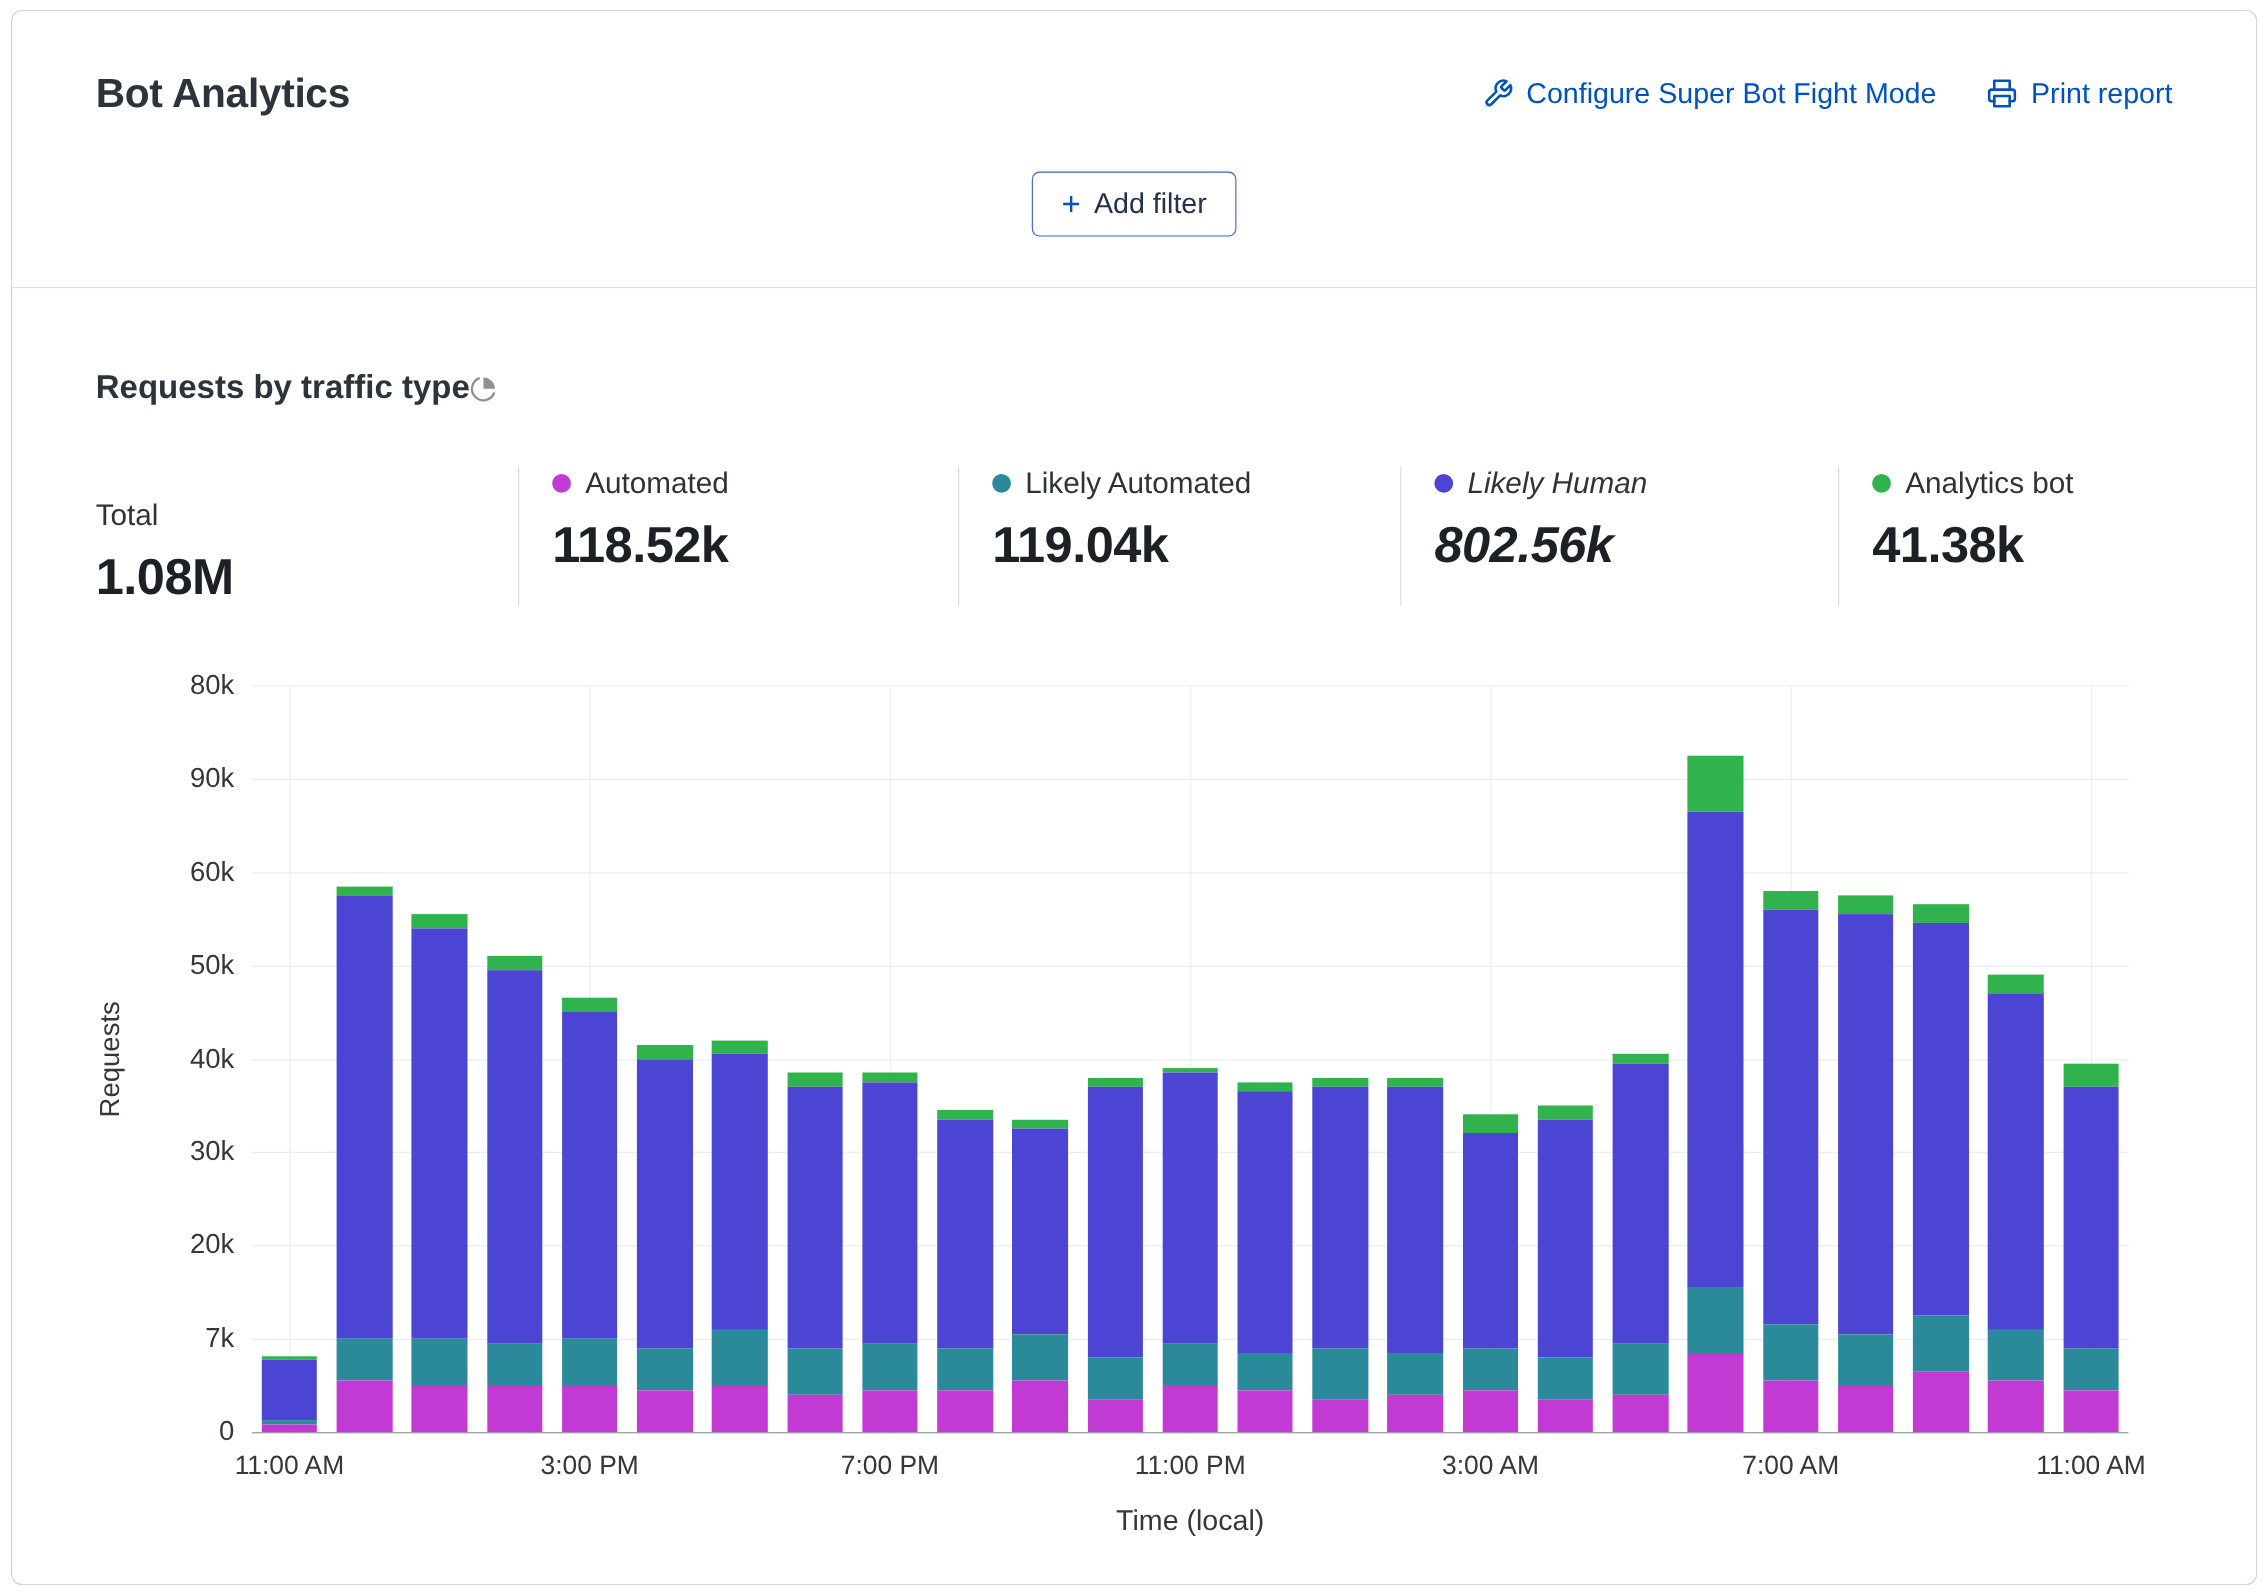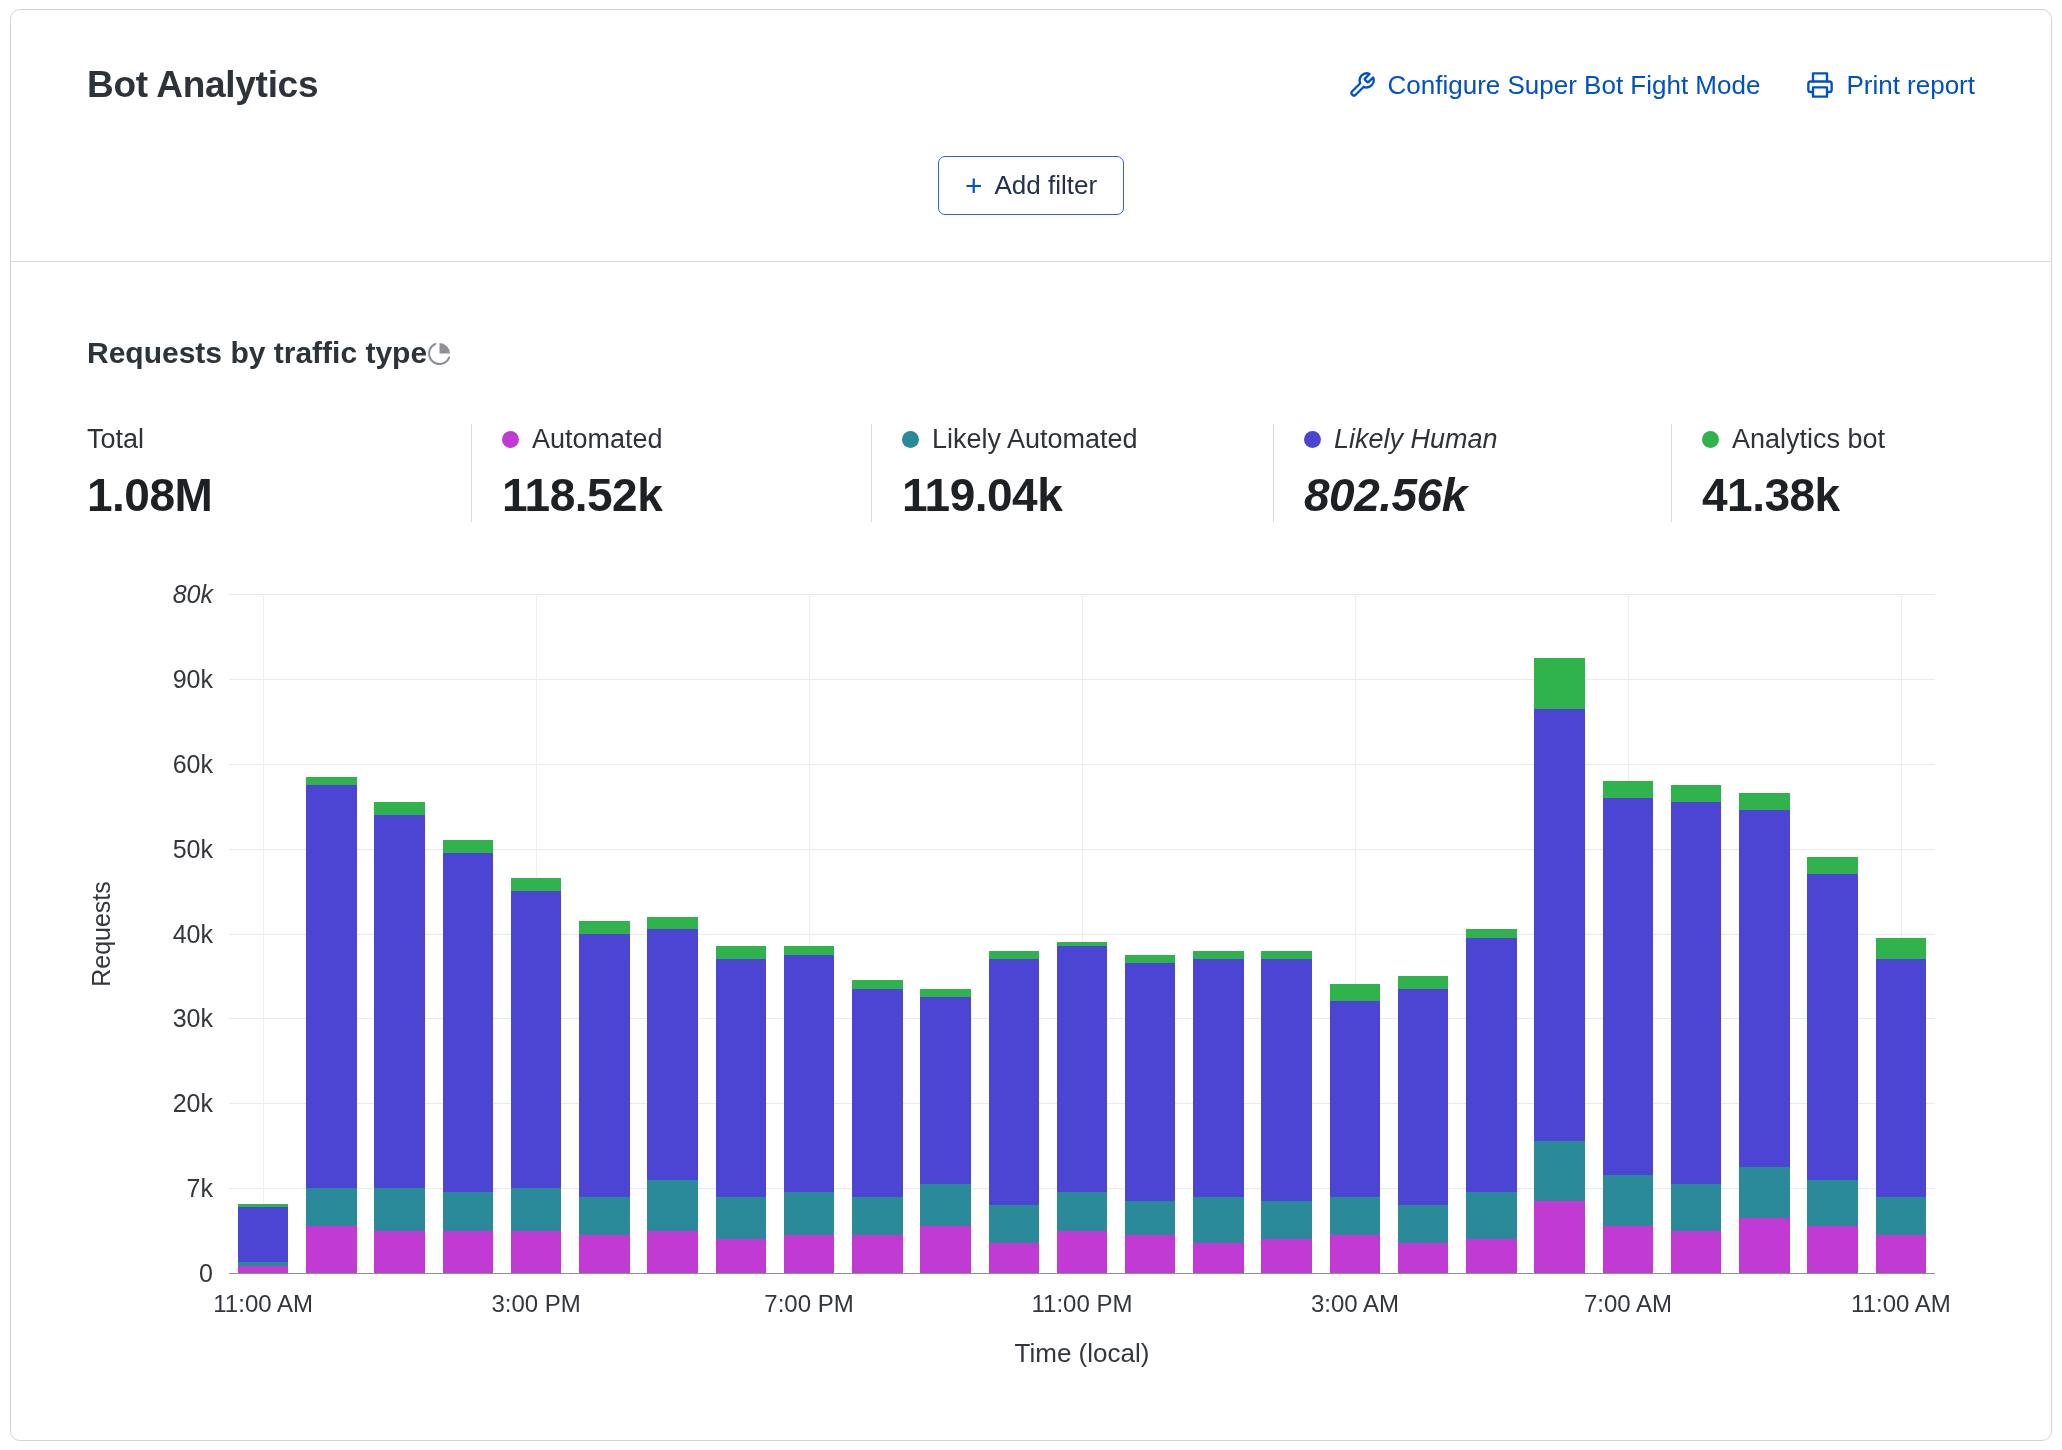--- a/index.html
+++ b/index.html
@@ -38,21 +38,21 @@
   .select svg { width:26px; height:26px; color:#555b61; }
   
   .card-body { padding:74px 76px 0; }
   .section-row { display:flex; align-items:center; }
   h2 { margin:0; font-size:30px; font-weight:700; color:#2c333a; }
   .pie-icon { color:#8d9196; display:flex; }
   .pie-icon svg { width:25px; height:25px; }
   
   .stats { margin-top:54px; display:flex; }
   .stat { padding-right:20px; }
-  .stat-w1 { width:384px; } .stat-w2 { width:400px; } .stat-w3 { width:402px; } .stat-w4 { width:398px;font-style:italic; }
+  .stat-w1 { width:384px;margin-top:29px; } .stat-w2 { width:400px; } .stat-w3 { width:402px; } .stat-w4 { width:398px;font-style:italic; }
   .stat + .stat { border-left:1px solid #d9d9d9; padding-left:30px; }
   .stat-label-row { display:flex; align-items:center; gap:13px; font-size:27px; color:#2f3338; }
   .stat-dot { width:17px; height:17px; border-radius:50%; flex:none; }
   .stat-value { margin-top:13px; font-size:46px; font-weight:700; color:#1d2025; letter-spacing:-0.5px; }
   
   .chart-wrap { position:relative; margin-top:58px; height:800px; }
   .plot {
     position:absolute; left:142px; top:14px; right:40px; height:680px;
     border-bottom:1px solid #8b9096;
   }
@@ -165,21 +165,21 @@
           <div class="ytick" style="top: 424.375px;">30k</div>
           <div class="gridline-h" style="top: 339.5px;"></div>
           <div class="ytick" style="top: 339.5px;">40k</div>
           <div class="gridline-h" style="top: 254.625px;"></div>
           <div class="ytick" style="top: 254.625px;">50k</div>
           <div class="gridline-h" style="top: 169.75px;"></div>
           <div class="ytick" style="top: 169.75px;">60k</div>
           <div class="gridline-h" style="top: 84.875px;"></div>
           <div class="ytick" style="top: 84.875px;">90k</div>
           <div class="gridline-h" style="top: 0px;"></div>
-          <div class="ytick" style="top: 0px; font-style: italic;">80k</div>
+          <div class="ytick" style="top: 0px;">80k</div>
           <div class="gridline-v" style="left: 34.12px;"></div>
           <div class="xtick" style="left: 34.12px;">11:00 AM</div>
           <div class="gridline-v" style="left: 307.08px;"></div>
           <div class="xtick" style="left: 307.08px;">3:00 PM</div>
           <div class="gridline-v" style="left: 580.04px;"></div>
           <div class="xtick" style="left: 580.04px;">7:00 PM</div>
           <div class="gridline-v" style="left: 853px;"></div>
           <div class="xtick" style="left: 853px;">11:00 PM</div>
           <div class="gridline-v" style="left: 1125.96px;"></div>
           <div class="xtick" style="left: 1125.96px;">3:00 AM</div>

